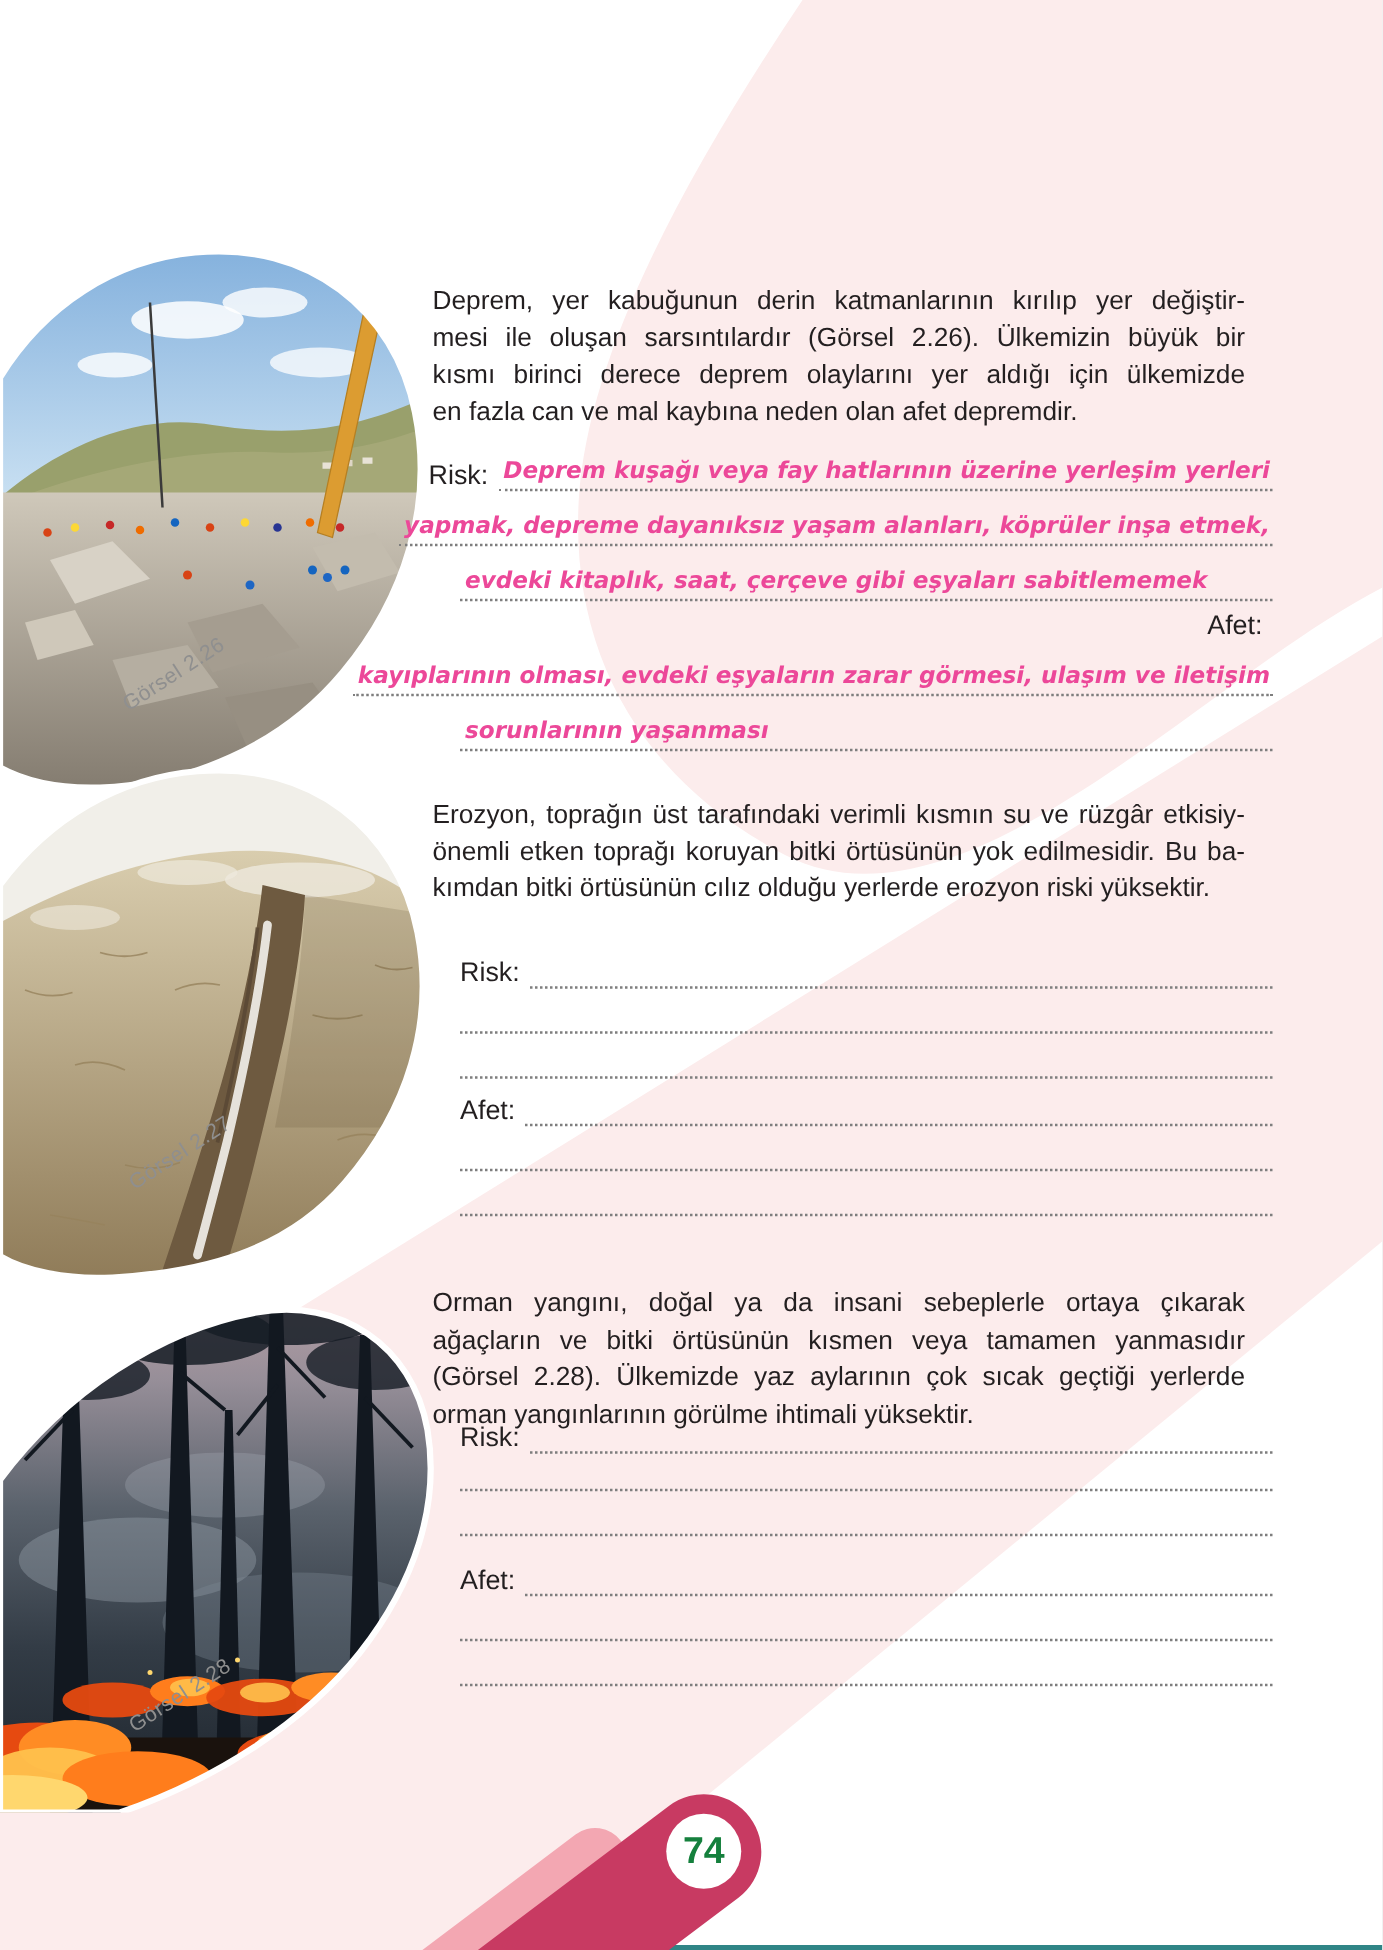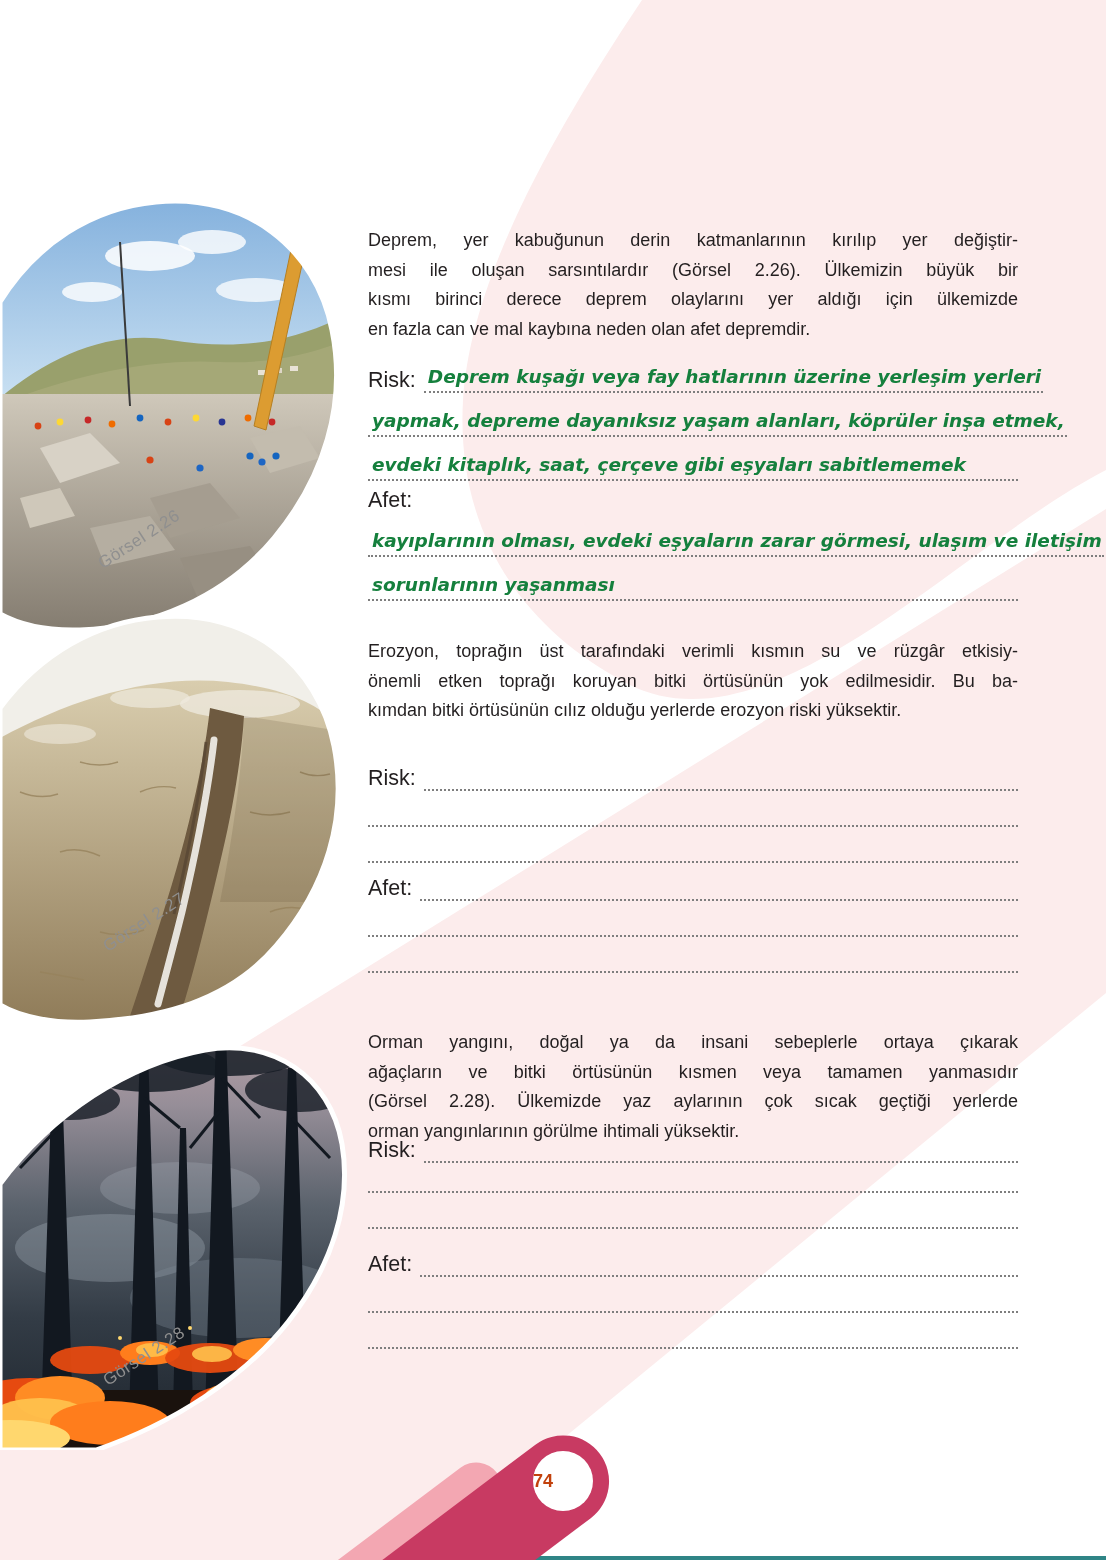--- a/index.html
+++ b/index.html
@@ -4,37 +4,37 @@
 <style>
   html,body{margin:0;padding:0;background:#e8e8e8;}
   #page{position:relative;width:1106px;height:1560px;background:#ffffff;overflow:hidden;
         font-family:"Liberation Sans",sans-serif;color:#231f20;margin:0 auto;}
   .bg{position:absolute;left:0;top:0;z-index:0;}
   .photo{position:absolute;z-index:2;}
   .glabel{position:absolute;z-index:3;color:#8f8f8f;font-size:17px;letter-spacing:.5px;
           transform:rotate(-33deg);transform-origin:left center;white-space:nowrap;}
   .intro{position:absolute;left:368px;top:128px;width:650px;z-index:3;
          font-weight:bold;font-size:21.5px;line-height:30px;}
-  .para{position:absolute;left:368px;width:650px;z-index:3;font-size:18px;line-height:29.5px;}
+  .para{position:absolute;left:346px;width:650px;z-index:3;font-size:21px;line-height:29.5px;}
   .jl{text-align:justify;text-align-last:justify;-moz-text-align-last:justify;}
   .l1{text-indent:24px;}
-  .frow{position:absolute;left:368px;width:650px;height:40px;display:flex;align-items:flex-end;z-index:3;}
+  .frow{position:absolute;left:368px;width:650px;height:40px;display:flex;align-items:flex-end;z-index:3;justify-content:flex-end;}
   .flabel{font-size:21.5px;margin-right:8px;line-height:25px;}
   .fill{flex:1;border-bottom:2.5px dotted #7e7e7e;padding:0 2px 2px 4px;line-height:25px;
         white-space:nowrap;overflow:visible;}
   .hand{font-family:"DejaVu Sans",sans-serif;font-style:italic;font-weight:bold;
-        font-size:18.5px;color:#15803d;}
+        font-size:18.5px;color:#ec4899;}
   .pill{position:absolute;z-index:4;}
   #pill-light{left:290px;top:1516px;width:230px;height:52px;border-radius:26px;
               background:#f3a7b2;transform:rotate(-37deg);}
   #pill-dark{left:330px;top:1498px;width:300px;height:92px;border-radius:46px;
              background:#c83a62;transform:rotate(-37deg);z-index:5;}
   #page-badge{position:absolute;left:533px;top:1451px;width:60px;height:60px;border-radius:50%;
-              background:#ffffff;z-index:6;display:flex;align-items:center;
-              font-weight:bold;font-size:18px;color:#c2410c;}
+              background:#ffffff;z-index:6;display:flex;align-items:center;justify-content:center;
+              font-weight:bold;font-size:30px;color:#15803d;}
   #teal-bar{position:absolute;left:386px;top:1556px;width:720px;height:4px;background:#2f8586;z-index:1;}
 </style>
 </head>
 <body>
 
 <div id="page">
 
   <svg class="bg" width="1106" height="1560" viewBox="0 0 1106 1560">
     <path d="M 642,0 C 545,145 470,285 463,400 C 456,525 515,625 628,684 C 770,757 960,545 1106,470 L 1106,0 Z" fill="#fcecec"></path>
     <path d="M 0,1195 L 1106,509 L 1106,993 L 415,1560 L 0,1560 Z" fill="#fcecec"></path>

